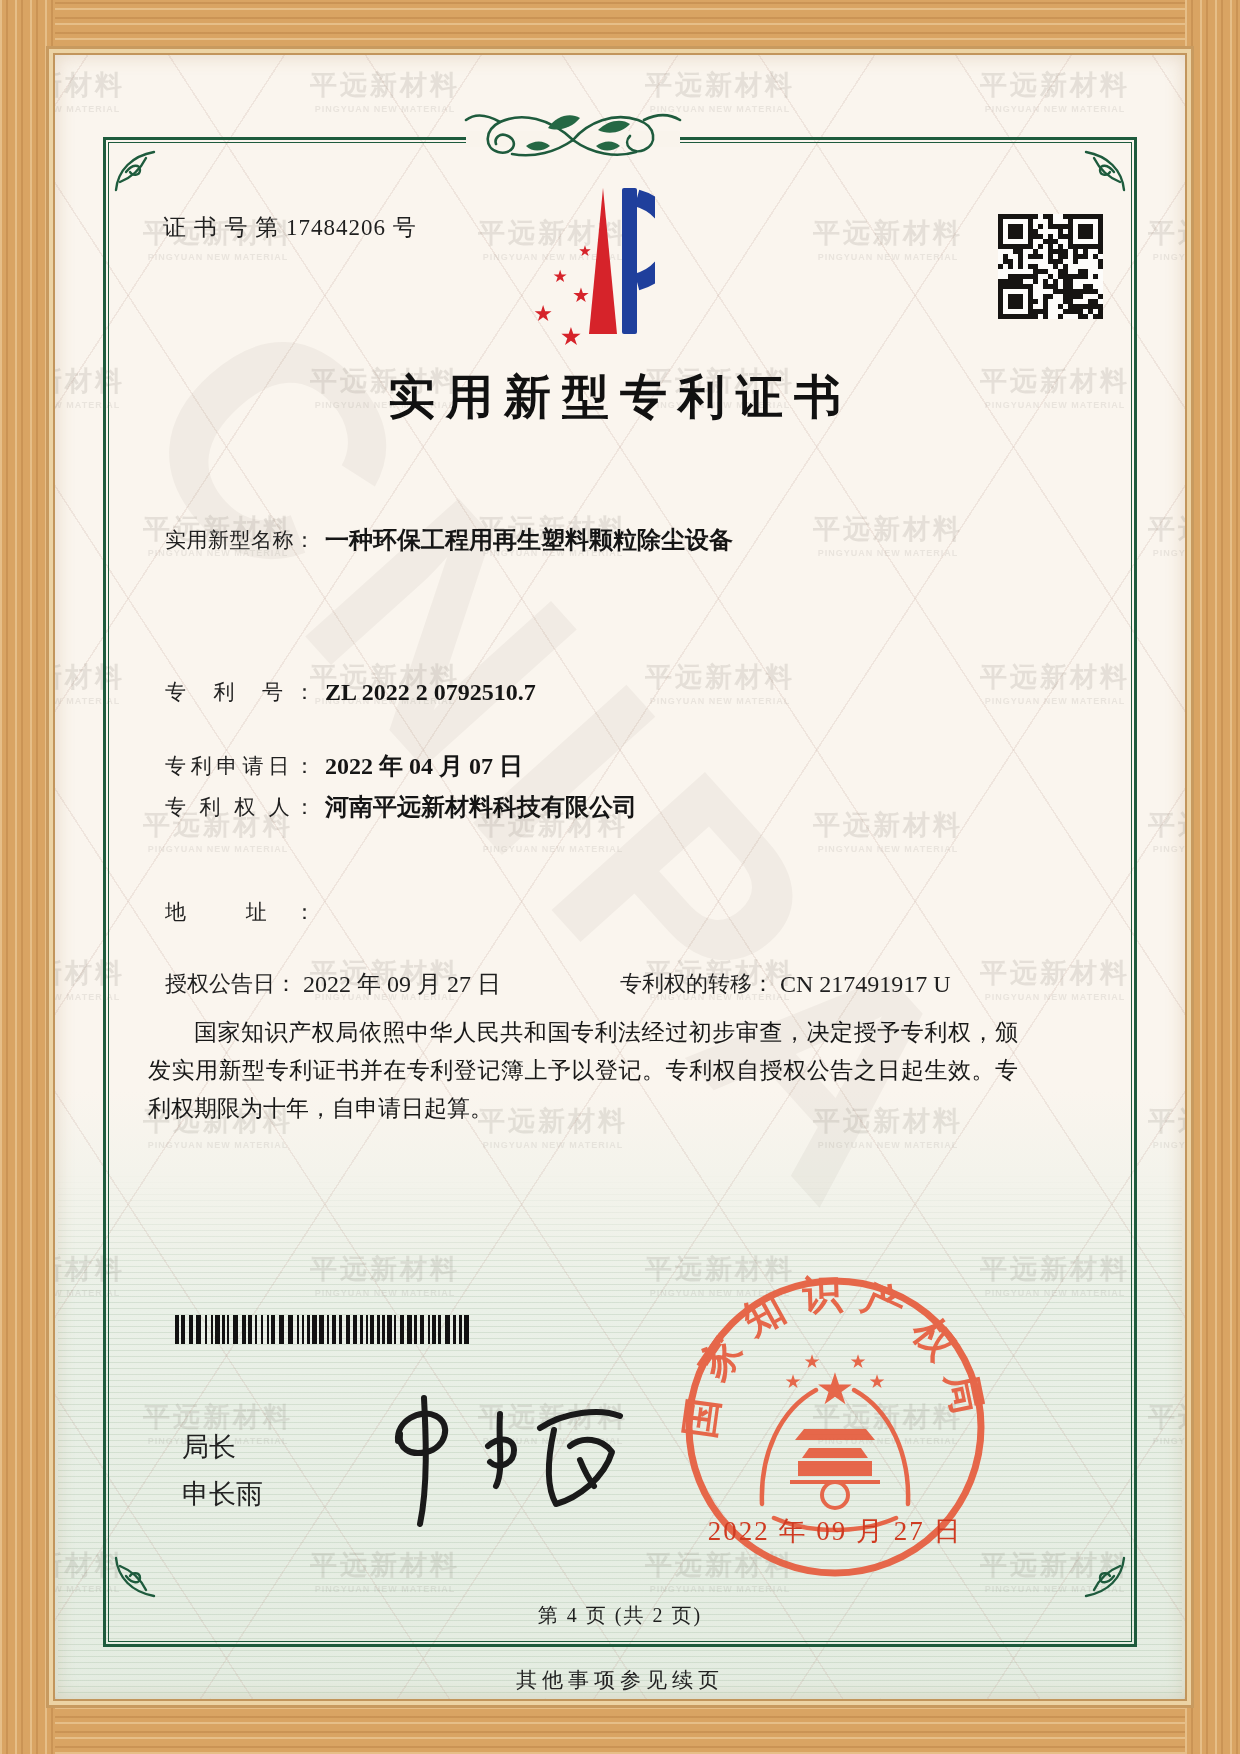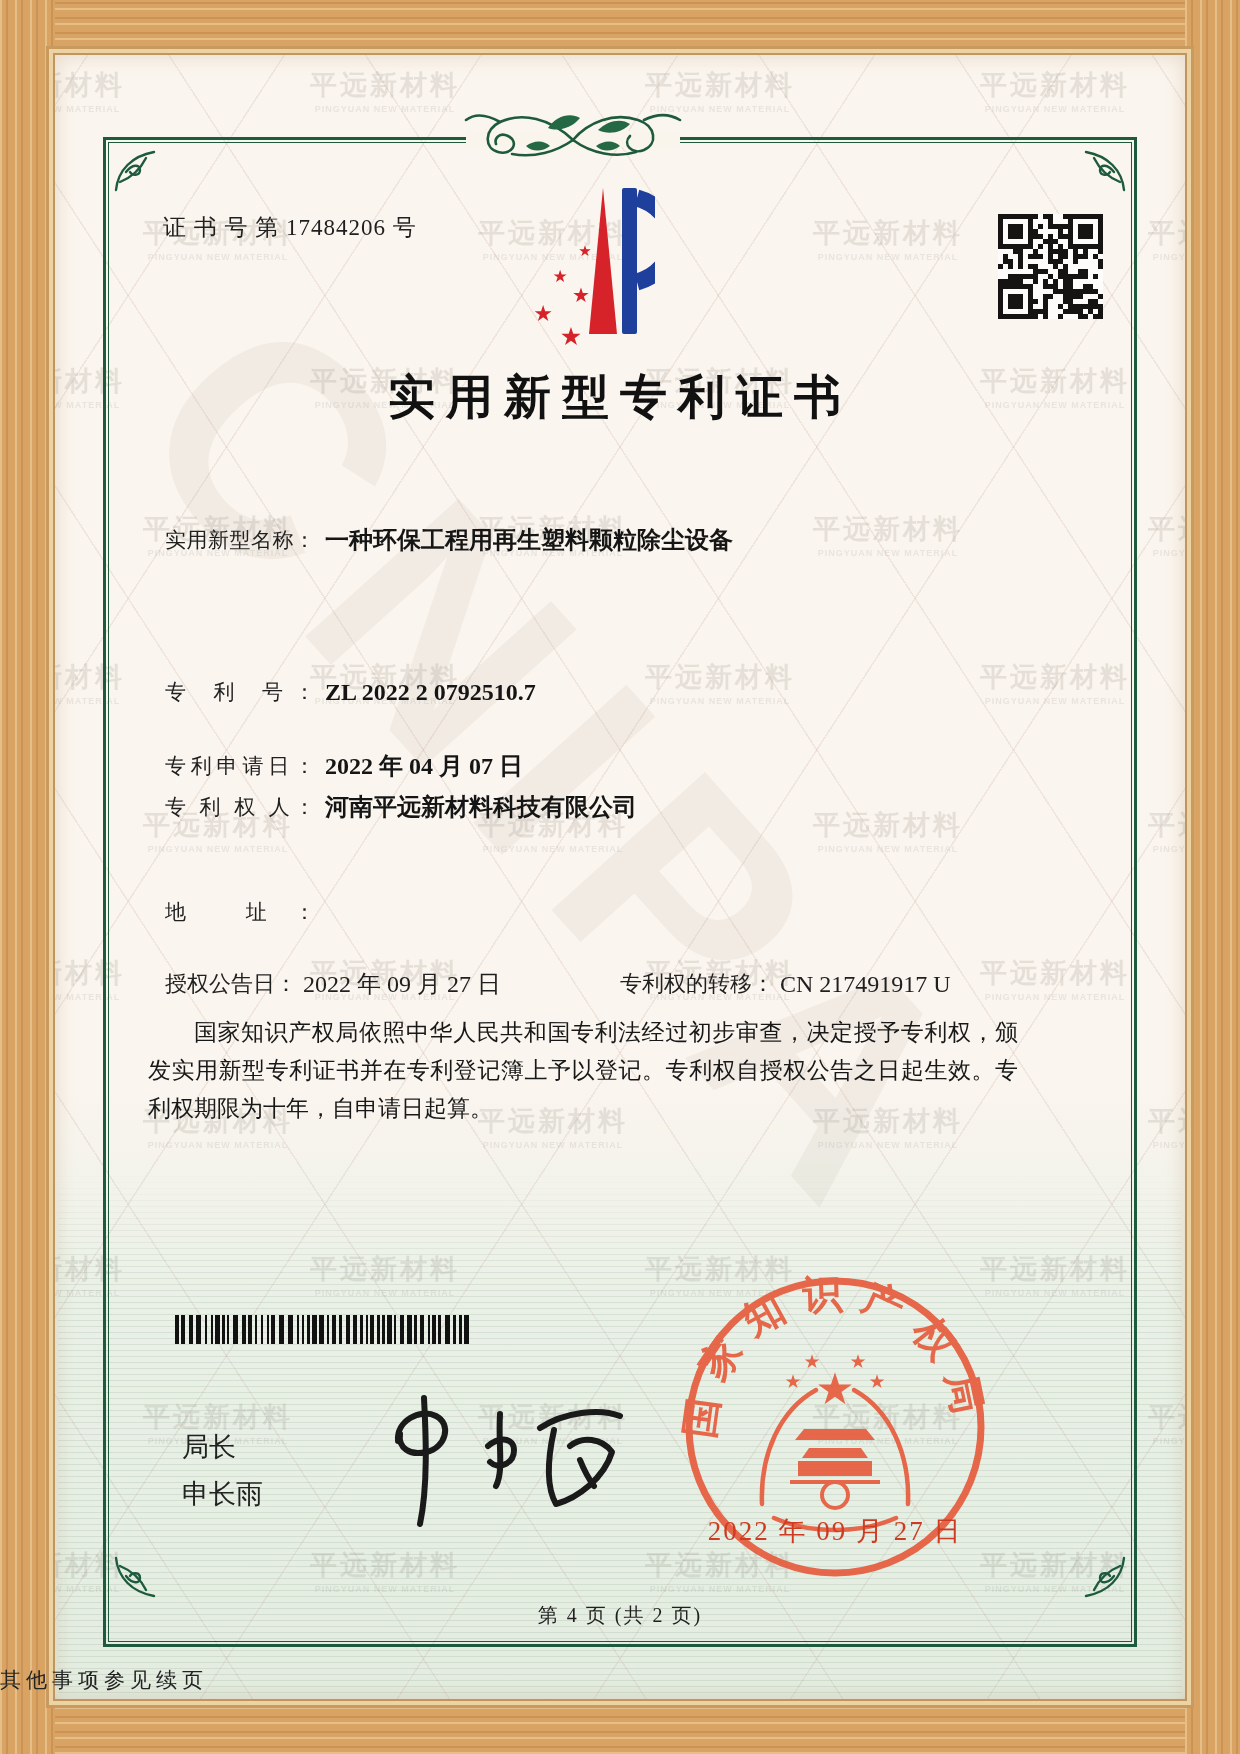--- a/index.html
+++ b/index.html
@@ -63,21 +63,21 @@
   .barcode{left:175px;top:1315px;width:296px;height:29px;}
   .barcode div{display:inline-block;height:29px;vertical-align:top;}
 
   .director{left:182px;top:1424px;font-family:"Liberation Sans","DejaVu Sans",sans-serif;font-size:27px;color:#222;line-height:47px;font-weight:500;}
   .signature{left:368px;top:1386px;}
 
   .seal{left:680px;top:1272px;opacity:.9;}
   .seal-date{left:672px;top:1513px;width:326px;text-align:center;font-size:27px;color:#cf3b22;letter-spacing:2px;z-index:8;}
 
   .page-info{left:0;right:0;top:1602px;text-align:center;font-size:20px;letter-spacing:2px;}
-  .footer-note{left:0;right:0;top:1666px;text-align:left;font-size:21px;letter-spacing:5px;color:#222;}
+  .footer-note{left:0;right:0;top:1666px;text-align:center;font-size:21px;letter-spacing:5px;color:#222;}
 </style>
 </head>
 <body>
 
 <div id="page">
 
   <div class="wood wood-top"></div>
   <div class="wood wood-bottom"></div>
   <div class="wood wood-left"></div>
   <div class="wood wood-right"></div>

